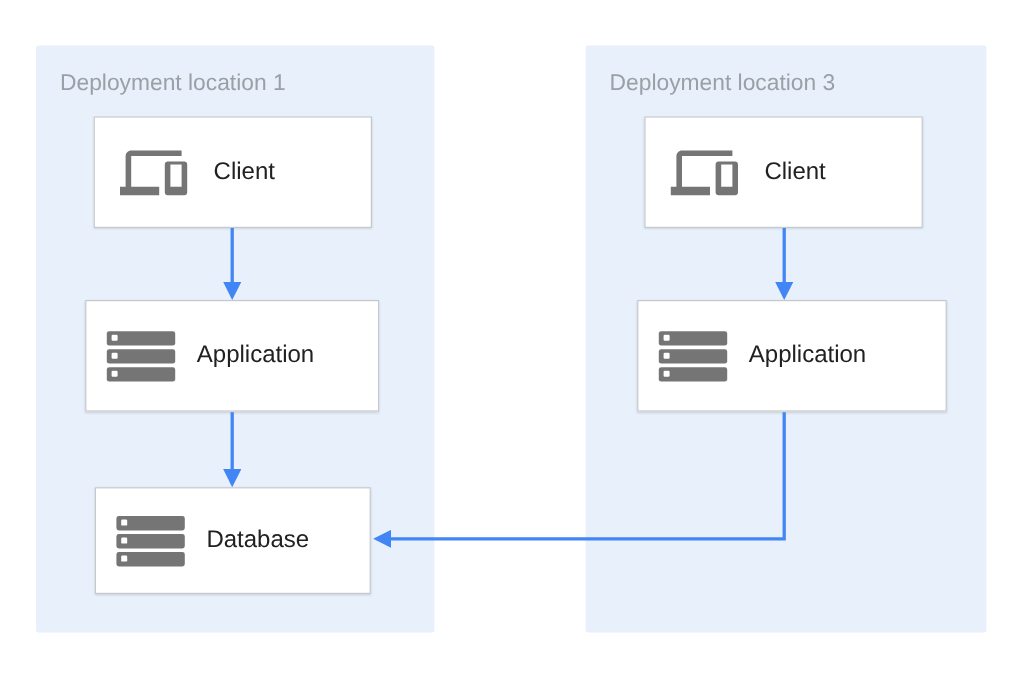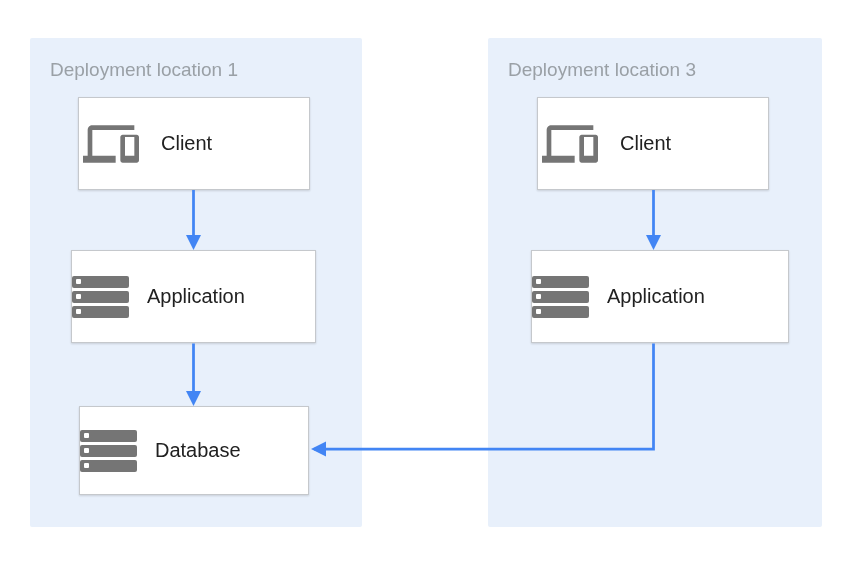--- a/index.html
+++ b/index.html
@@ -28,20 +28,21 @@
     white-space: nowrap;
   }
   .node {
     position: absolute;
     background: #ffffff;
     border: 1px solid #c5c8cc;
     box-shadow: 0 1px 2px rgba(0,0,0,0.14);
     box-sizing: border-box;
     display: flex;
     align-items: center;
+    padding-left: 17px;
     gap: 18px;
   }
   #node-client-1      { left: 78px;  top: 97px;  width: 232px; height: 93px; }
   #node-application-1 { left: 71px;  top: 250px; width: 245px; height: 93px; }
   #node-database-1    { left: 79px;  top: 406px; width: 230px; height: 89px; text-align: center; }
   #node-client-2      { left: 537px; top: 97px;  width: 232px; height: 93px; }
   #node-application-2 { left: 531px; top: 250px; width: 258px; height: 93px; }
   .node-label {
     font-size: 20px;
     color: #212121;

